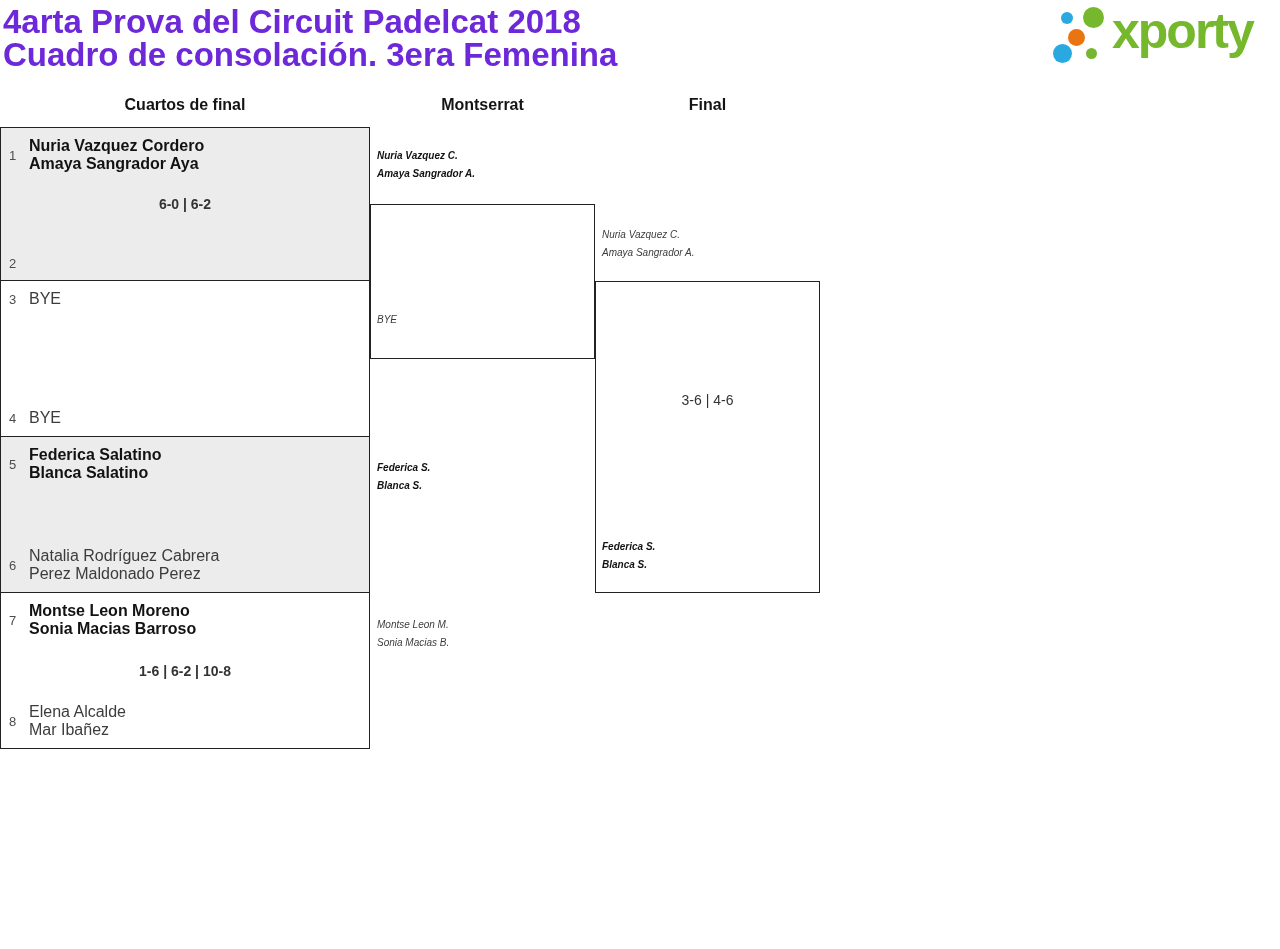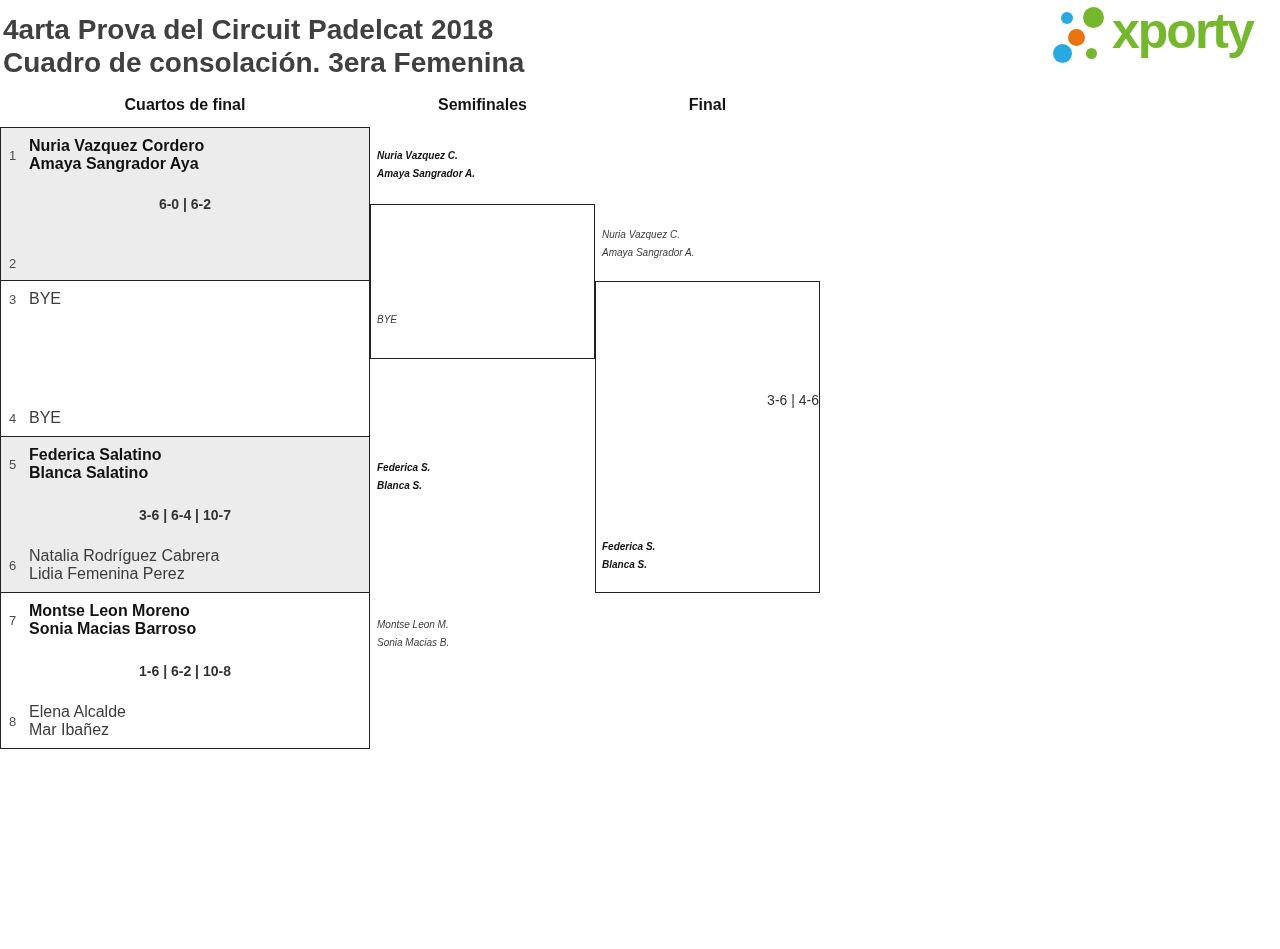--- a/index.html
+++ b/index.html
@@ -1,19 +1,19 @@
 <!DOCTYPE html>
 <html><head>
 <meta charset="utf-8">
 <style>
   html,body{margin:0;padding:0;background:#ffffff;}
   body{width:1280px;height:949px;position:relative;font-family:"Liberation Sans",sans-serif;overflow:hidden;}
 
   
-  .page-title{position:absolute;left:3px;top:13px;font-size:28px;line-height:33px;font-weight:bold;color:#404040;}
+  .page-title{position:absolute;left:3px;top:5px;font-size:33px;line-height:33px;font-weight:bold;color:#6d28d9;}
 
   
   .logo{position:absolute;left:1050px;top:4px;width:230px;height:70px;cursor:pointer;}
   .logo .dot{position:absolute;border-radius:50%;}
   .logo .word{position:absolute;left:62px;top:-8px;font-size:50px;line-height:70px;font-weight:bold;letter-spacing:-2px;}
 
   
   .round-title{position:absolute;top:96px;text-align:center;font-size:16px;font-weight:bold;color:#141414;}
 
   
@@ -25,21 +25,21 @@
   .team-row.top{top:9px;}
   .team-row.bottom{bottom:9px;}
   .seed{flex:none;width:16px;margin-right:4px;font-size:13px;color:#4d4d4d;}
   .team-name{font-size:16px;line-height:18px;color:#3c3c3c;}
   .line{display:block;min-height:0;}
   .winner .team-name,.slot-label.winner{font-weight:bold;color:#121212;}
 
   .score{position:absolute;left:0;right:0;text-align:center;font-size:14px;color:#333;}
   .score.mid{top:50%;transform:translateY(-50%);font-weight:bold;}
   .score.sf{top:36px;}
-  .score.final{top:110px;text-align:right;}
+  .score.final{top:110px;}
 
   
   .slot-label{position:absolute;font-size:10px;line-height:18px;color:#3c3c3c;font-style:italic;}
 </style>
 </head>
 <body>
 
 <div class="page-title">
   <div>4arta Prova del Circuit Padelcat 2018</div>
   <div>Cuadro de consolación. 3era Femenina</div>
@@ -50,21 +50,21 @@
   <span class="dot" style="left: 33px; top: 3px; width: 21px; height: 21px; background-color: rgb(118, 184, 45);"></span>
   <span class="dot" style="left: 18px; top: 25px; width: 17px; height: 17px; background-color: rgb(232, 117, 17);"></span>
   <span class="dot" style="left: 3px; top: 40px; width: 19px; height: 19px; background-color: rgb(42, 169, 224);"></span>
   <span class="dot" style="left: 36px; top: 44px; width: 11px; height: 11px; background-color: rgb(118, 184, 45);"></span>
   <span class="word" style="color: rgb(118, 184, 45);">xporty</span>
 </div>
 
 <div class="bracket">
 
   <div class="round-title" style="left:0;width:370px;">Cuartos de final</div>
-  <div class="round-title" style="left:370px;width:225px;">Semifinales</div>
+  <div class="round-title" style="left:370px;width:225px;">Montserrat</div>
   <div class="round-title" style="left:595px;width:225px;">Final</div>
 
   <div class="match" style="top: 127px; height: 154px; background-color: rgb(236, 236, 236);">
     <div class="team-row top winner">
       <span class="seed">1</span>
       <span class="team-name">
         <span class="line">Nuria Vazquez Cordero</span>
         <span class="line">Amaya Sangrador Aya</span>
       </span>
     </div>
@@ -93,26 +93,25 @@
   </div>
 
   <div class="match" style="top: 436px; height: 157px; background-color: rgb(236, 236, 236);">
     <div class="team-row top winner">
       <span class="seed">5</span>
       <span class="team-name">
         <span class="line">Federica Salatino</span>
         <span class="line">Blanca Salatino</span>
       </span>
     </div>
-    <div class="score mid">3-6 | 6-4 | 10-7</div>
     <div class="team-row bottom">
       <span class="seed">6</span>
       <span class="team-name">
         <span class="line">Natalia Rodríguez Cabrera</span>
-        <span class="line">Lidia Femenina Perez</span>
+        <span class="line">Perez Maldonado Perez</span>
       </span>
     </div>
   </div>
 
   <div class="match" style="top:592px;height:157px;">
     <div class="team-row top winner">
       <span class="seed">7</span>
       <span class="team-name">
         <span class="line">Montse Leon Moreno</span>
         <span class="line">Sonia Macias Barroso</span>

